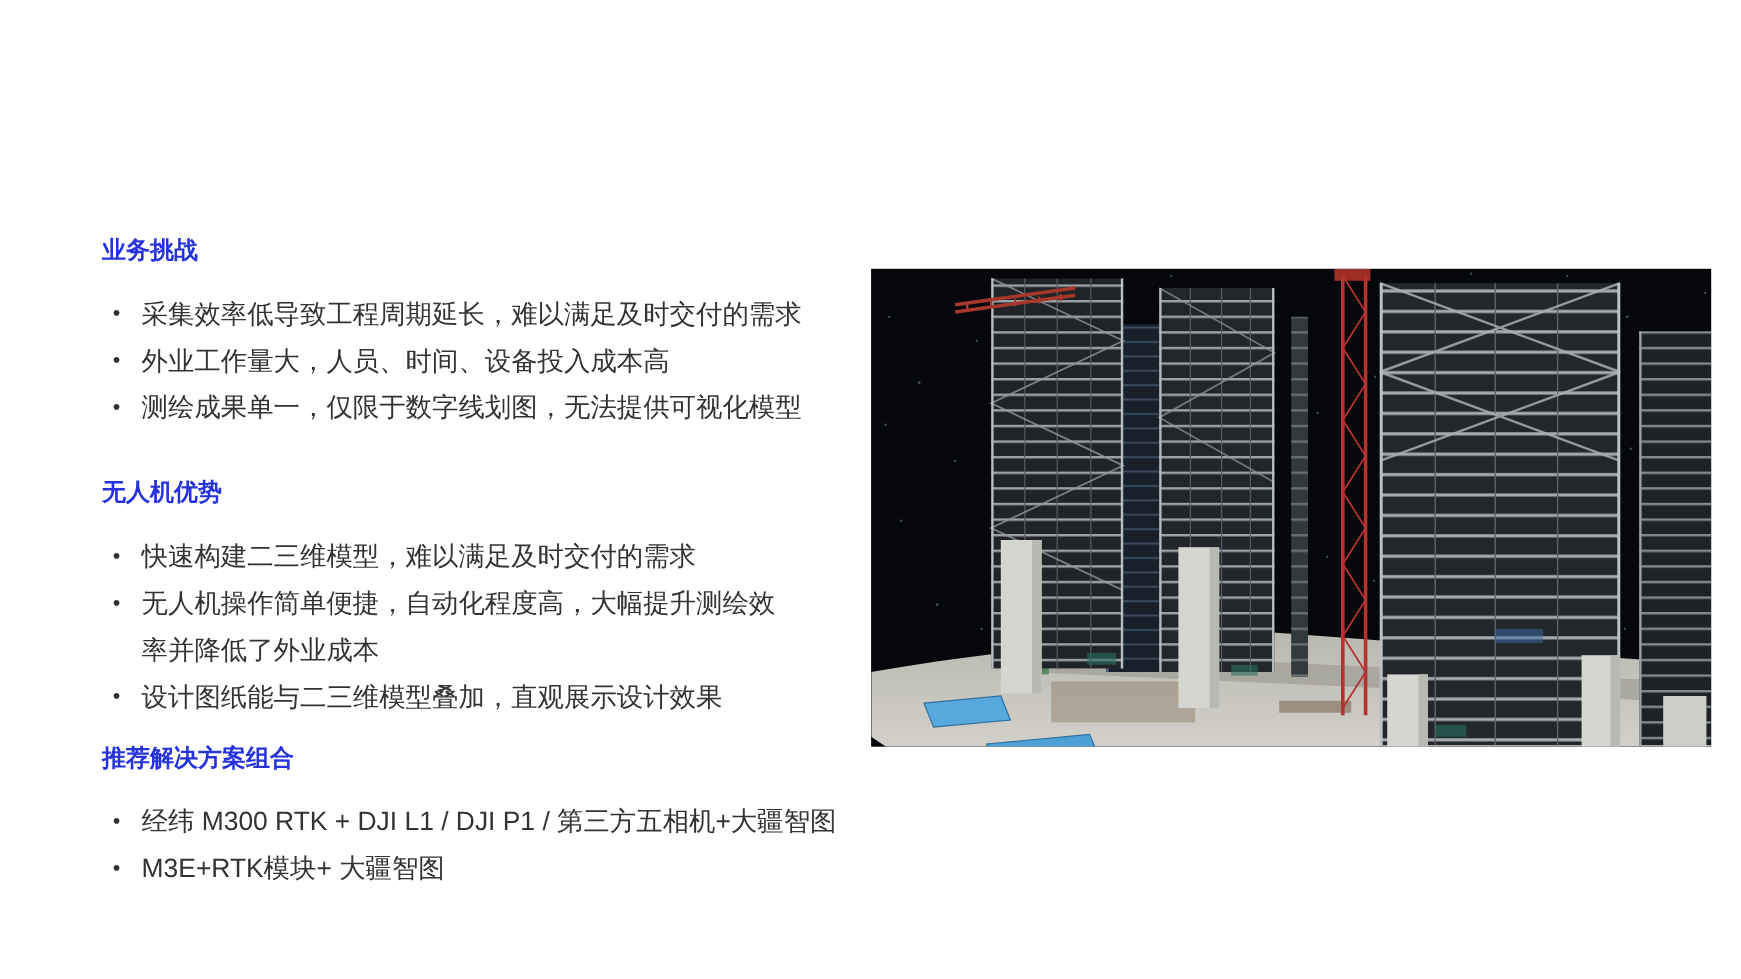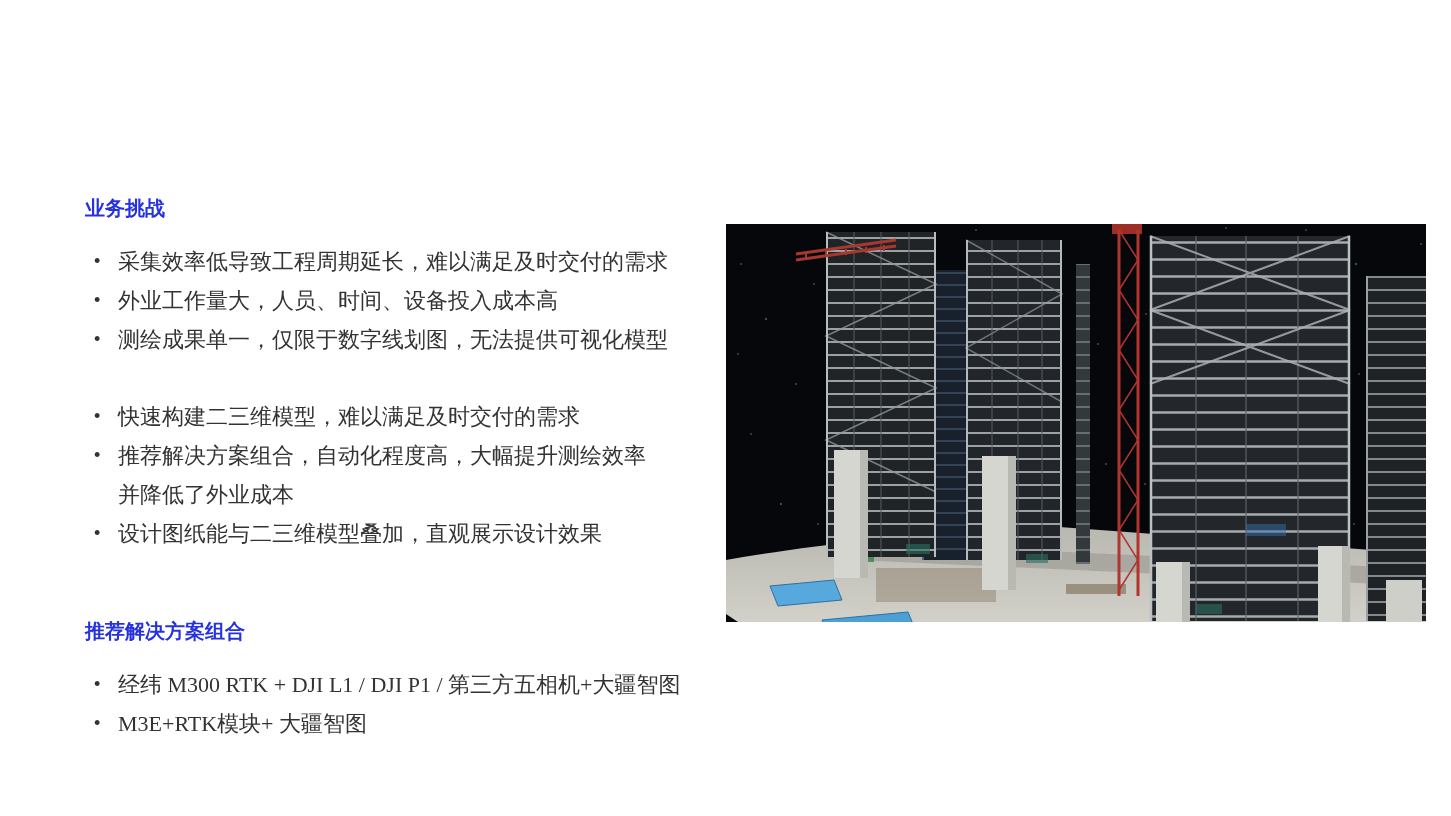--- a/index.html
+++ b/index.html
@@ -15,21 +15,21 @@
   .section-1{top:195px;}
   .section-2{top:397px;}
   .section-3{top:618px;}
   .section h2{
     margin:0 0 20px 0;font-size:20px;font-weight:800;color:#2633DC;white-space:nowrap;
   }
   .section-3 h2{}
   .bullets{list-style:none;margin:0;padding:0;width:625px;}
   .bullets li{display:flex;align-items:flex-start;font-size:22px;line-height:39px;color:#333333;}
   .bullets .mark{flex:0 0 33px;padding-left:9px;box-sizing:border-box;font-size:18px;color:#333333;}
-  .bullets .txt{flex:1;font-family:Liberation Serif, serif;}
+  .bullets .txt{flex:1;}
   .bullets li.narrow .txt{max-width:545px;}
   
   .model{
     position:absolute;left:726px;top:224px;width:700px;height:398px;
     background:#06070A;overflow:hidden;
   }
   .model svg{display:block;width:700px;height:473px;}
   .viewer-tabs{position:absolute;left:283px;top:438px;display:flex;gap:3px;}
   .viewer-tab{
     width:55px;height:16px;display:flex;align-items:center;justify-content:center;
@@ -56,28 +56,29 @@
         <span class="txt">外业工作量大，人员、时间、设备投入成本高</span>
       </li>
       <li>
         <span class="mark">•</span>
         <span class="txt">测绘成果单一，仅限于数字线划图，无法提供可视化模型</span>
       </li>
     </ul>
   </div>
 
   <div class="section section-2">
+    <h2>无人机优势</h2>
     <ul class="bullets">
       <li>
         <span class="mark">•</span>
         <span class="txt">快速构建二三维模型，难以满足及时交付的需求</span>
       </li>
       <li class="narrow">
         <span class="mark">•</span>
-        <span class="txt">推荐解决方案组合，自动化程度高，大幅提升测绘效率并降低了外业成本</span>
+        <span class="txt">无人机操作简单便捷，自动化程度高，大幅提升测绘效率并降低了外业成本</span>
       </li>
       <li>
         <span class="mark">•</span>
         <span class="txt">设计图纸能与二三维模型叠加，直观展示设计效果</span>
       </li>
     </ul>
   </div>
 
   <div class="section section-3">
     <h2>推荐解决方案组合</h2>

